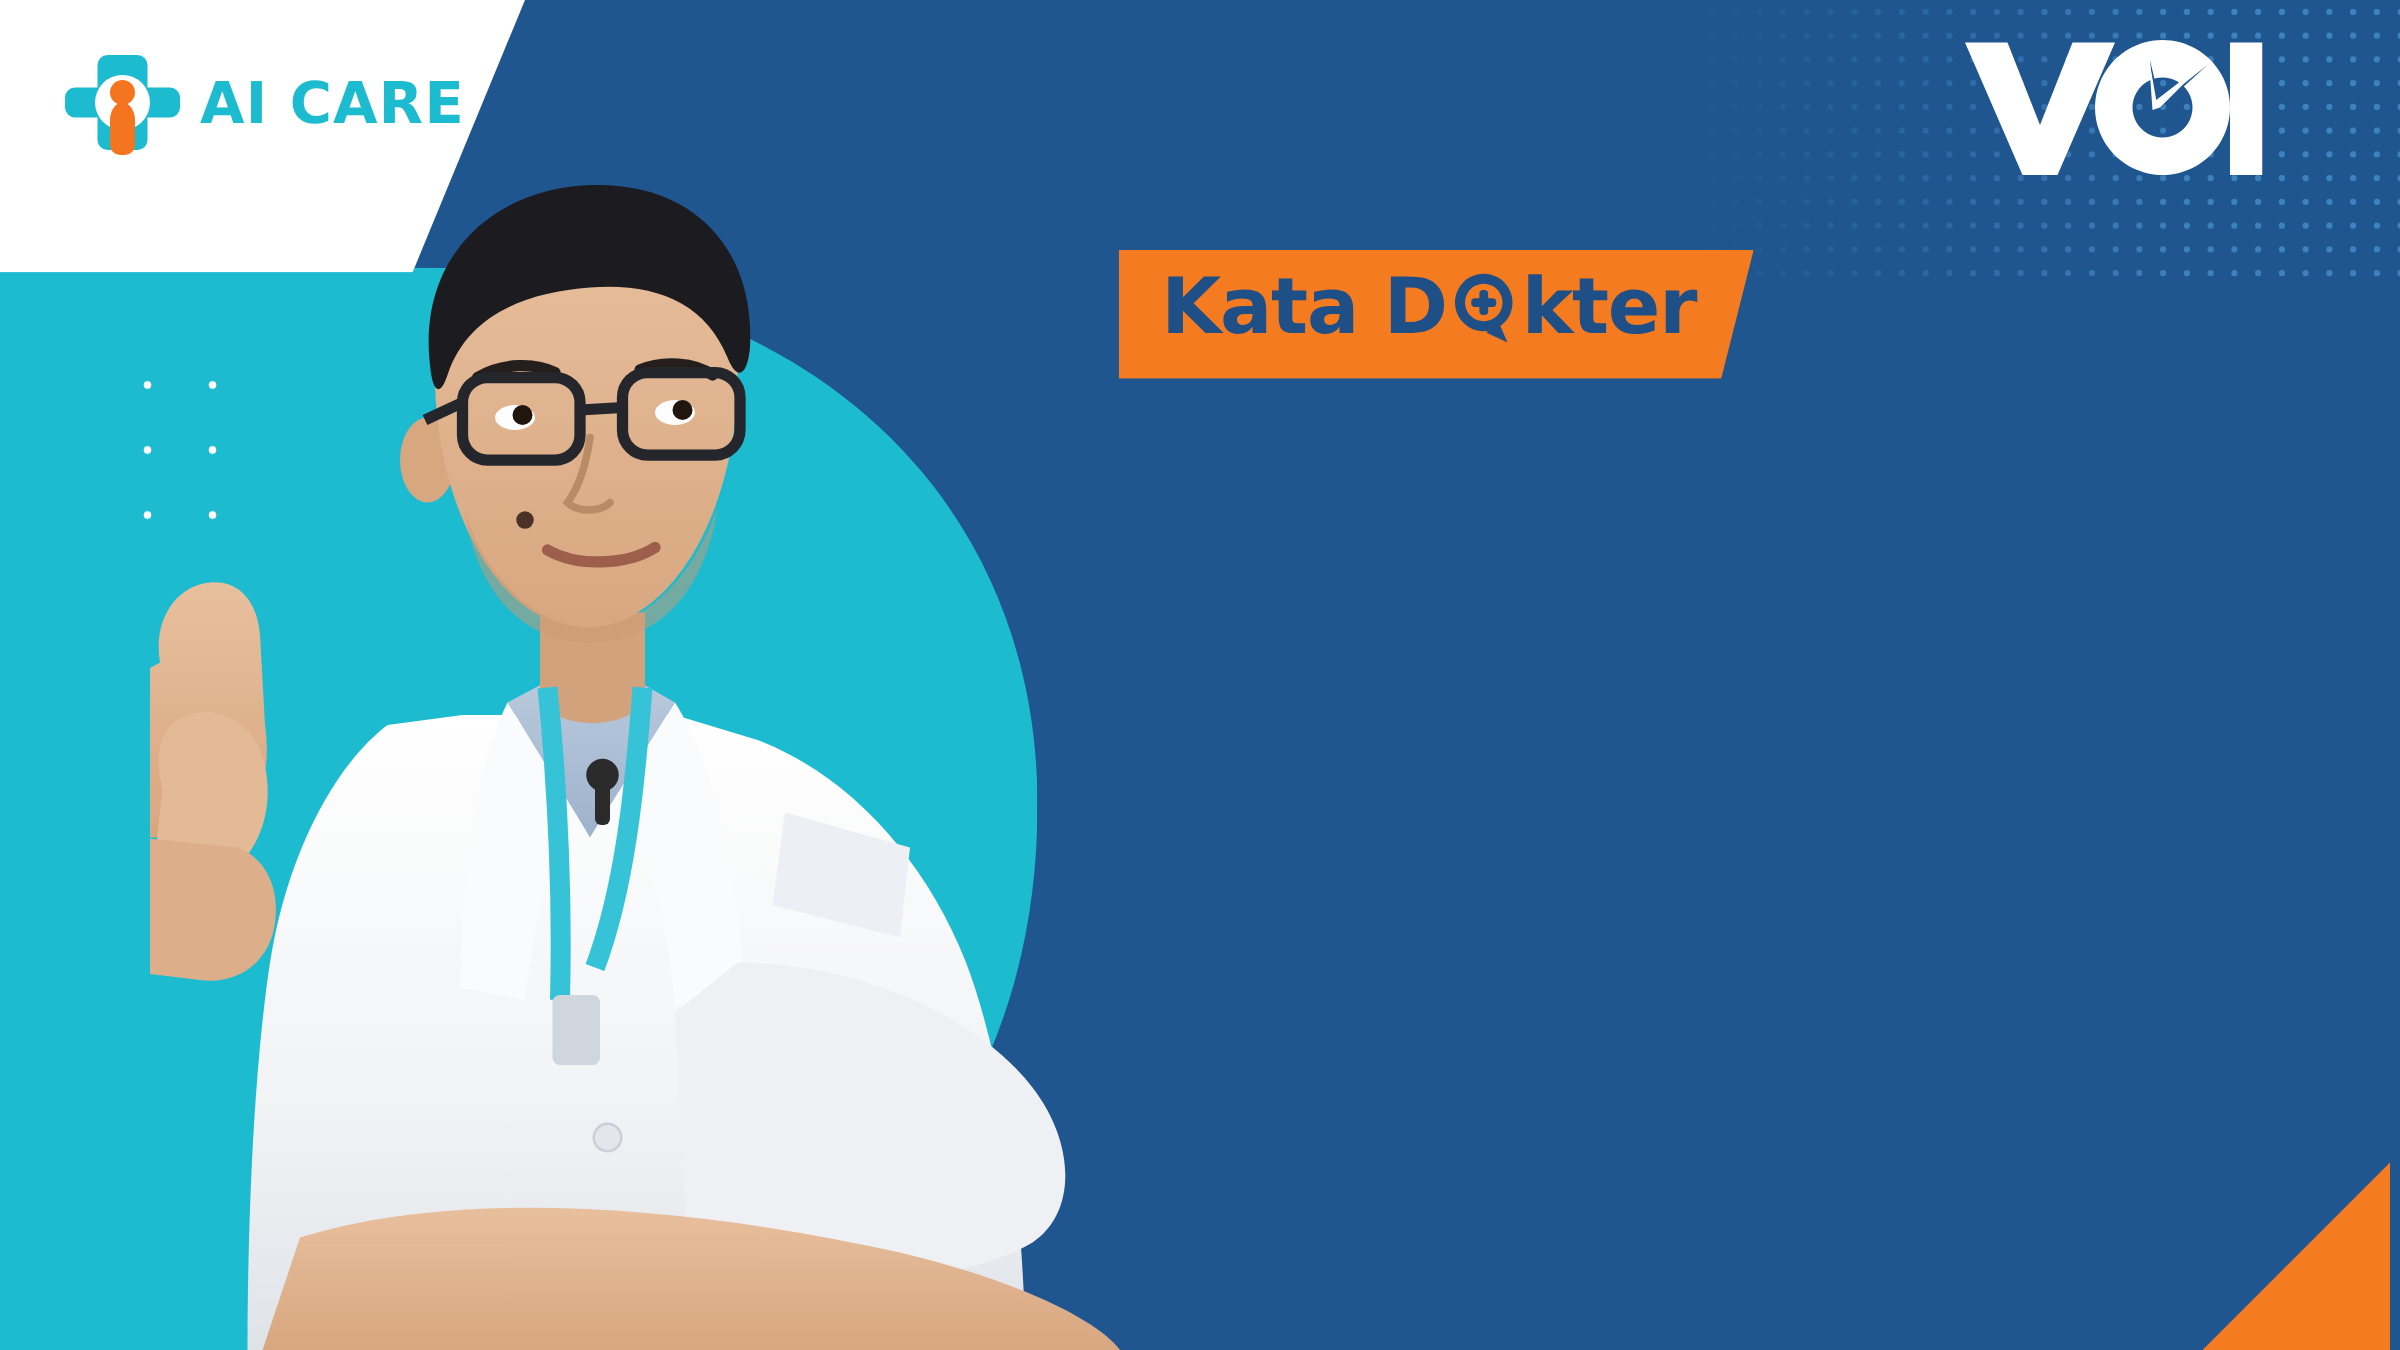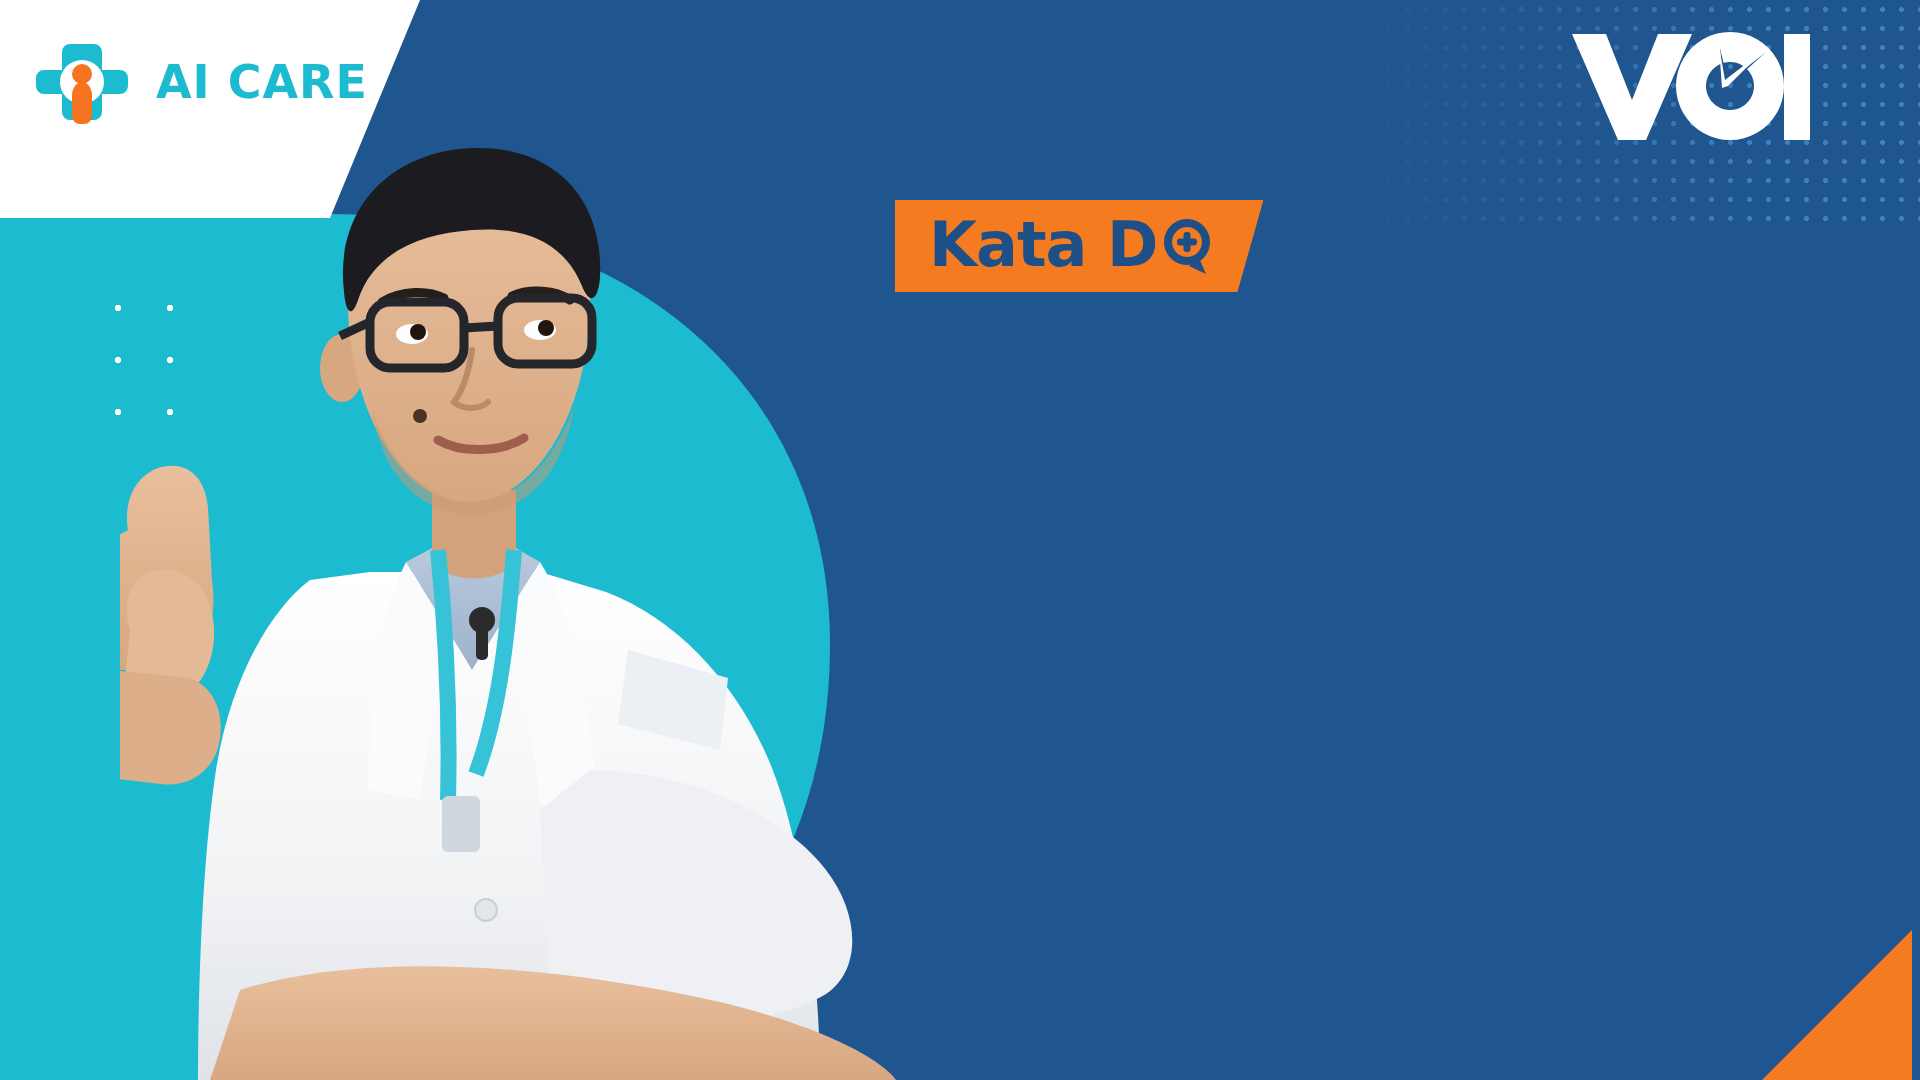--- a/index.html
+++ b/index.html
@@ -54,38 +54,38 @@
 
   
   .orange-corner{
     position:absolute;right:8px;bottom:0;width:150px;height:150px;
     background:#f47b20;
     -webkit-clip-path: polygon(100% 0, 100% 100%, 0 100%);
             clip-path: polygon(100% 0, 100% 100%, 0 100%);
   }
 
   
-  .aicare{position:absolute;left:36px;top:36px;display:flex;align-items:center;gap:28px;}
+  .aicare{position:absolute;left:52px;top:36px;display:flex;align-items:center;gap:16px;}
   .aicare svg{display:block;}
   .aicare .wordmark{
     font-family:"DejaVu Sans", sans-serif;
     font-weight:bold;font-size:46px;letter-spacing:1px;color:#1dbbd0;line-height:1;
   }
 
   
   .voi{position:absolute;right:110px;top:28px;}
   .voi svg{display:block;}
 
   
   .content{position:absolute;left:895px;top:200px;width:1000px;}
 
   .badge{
     display:inline-block;position:relative;
     background:#f47b20;
-    padding:14px 46px 16px 34px;
+    padding:14px 46px 27px 34px;
     -webkit-clip-path: polygon(0 0, 100% 0, calc(100% - 26px) 100%, 0 100%);
             clip-path: polygon(0 0, 100% 0, calc(100% - 26px) 100%, 0 100%);
   }
   .badge-inner{display:flex;align-items:center;gap:0;}
   .badge-text{
     font-family:"DejaVu Sans", sans-serif;
     font-weight:bold;font-size:62px;line-height:1;color:#1e4f87;letter-spacing:-1px;
   }
   .badge svg{display:block;margin:0 2px;}
 
@@ -253,19 +253,20 @@
       <div class="badge-inner">
         <span class="badge-text">Kata D</span>
         <span>
           <svg width="56" height="62" viewBox="0 0 56 62" xmlns="http://www.w3.org/2000/svg">
             <path d="M28 5 a23 23 0 1 1 -0.01 0 Z M28 13 a15 15 0 1 0 0.01 0 Z" fill="#1e4f87"></path>
             <path d="M40 44 L 47 60 L 30 52 Z" fill="#1e4f87"></path>
             <rect x="24.5" y="18" width="7" height="20" rx="3" fill="#1e4f87"></rect>
             <rect x="18" y="24.5" width="20" height="7" rx="3" fill="#1e4f87"></rect>
           </svg>
         </span>
+        <span class="badge-text">kter</span>
       </div>
     </div>
 
 
   </div>
 
 </div>
 
 </body></html>

